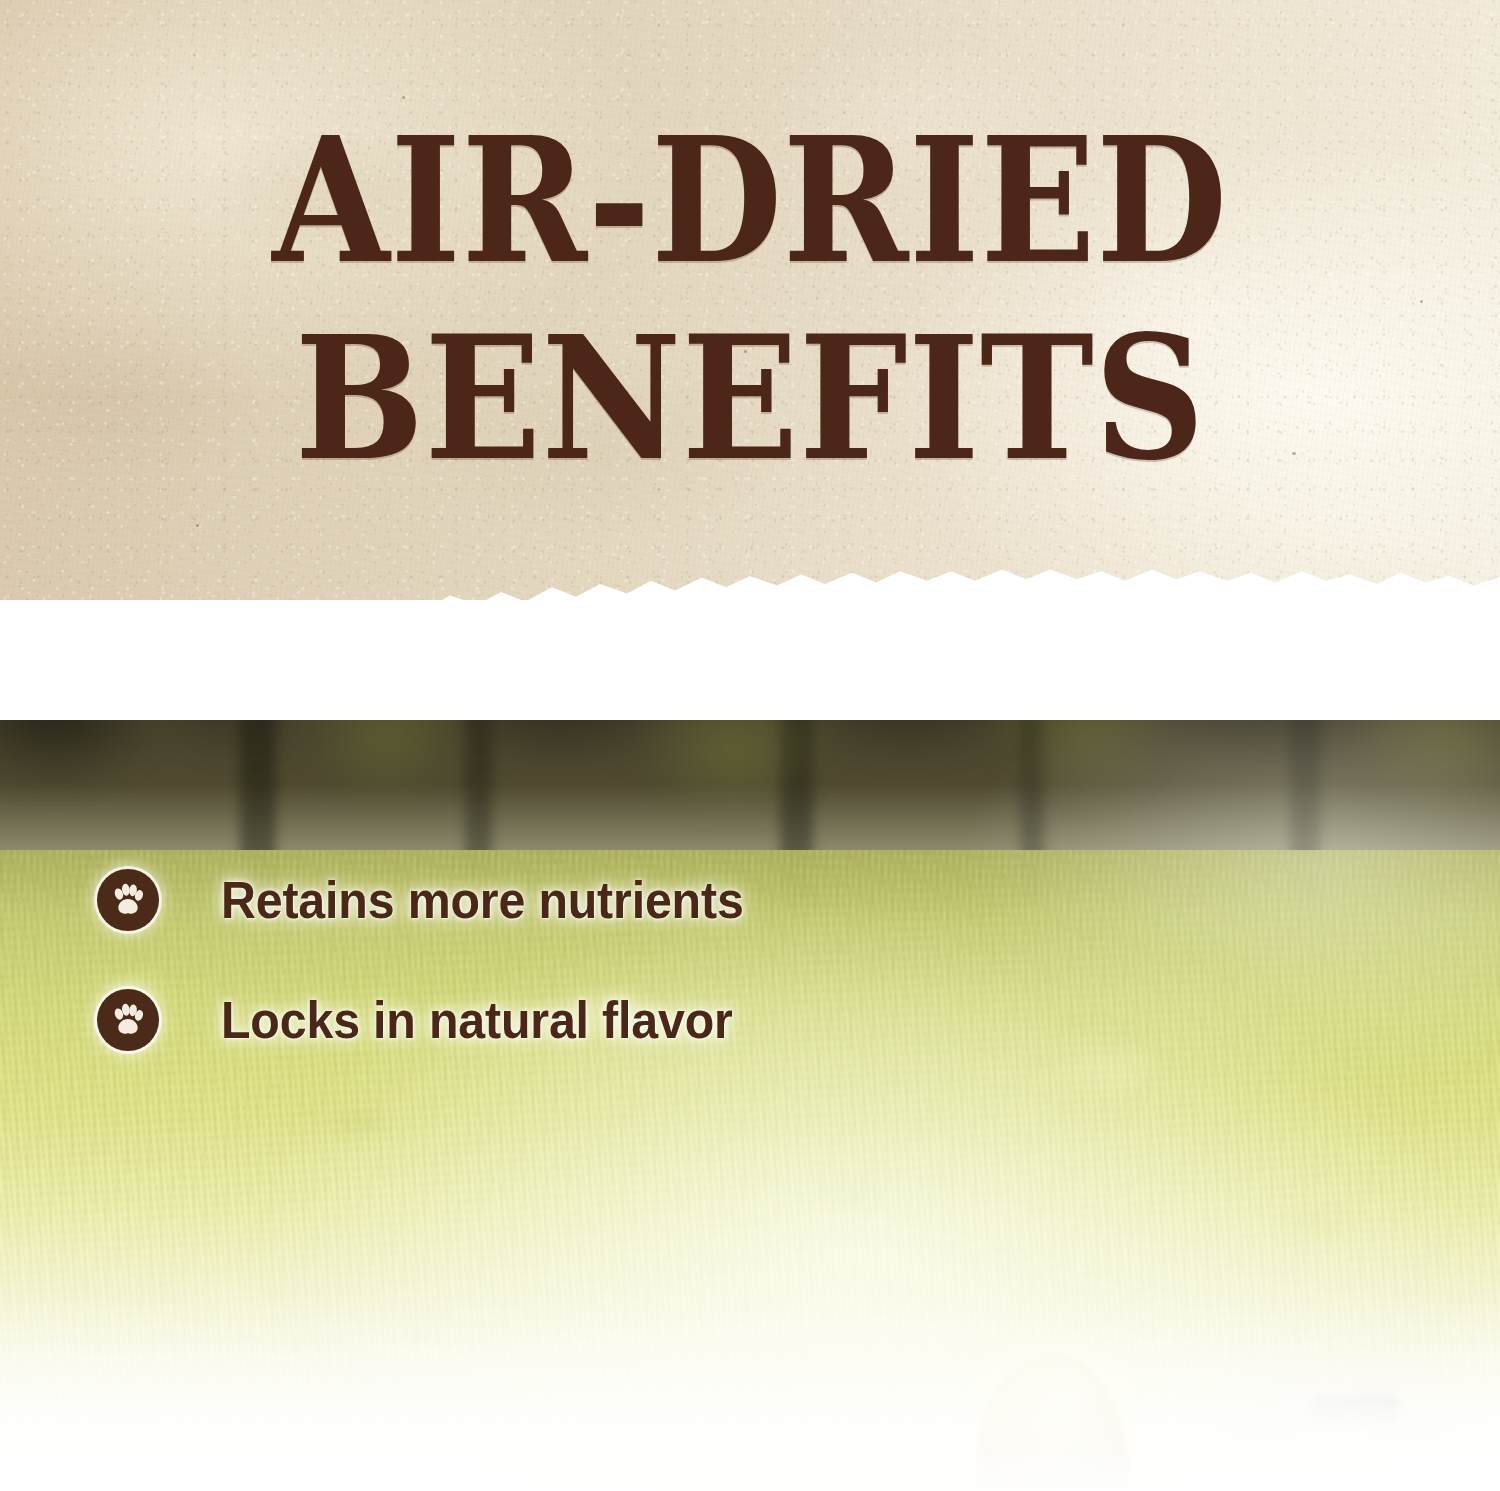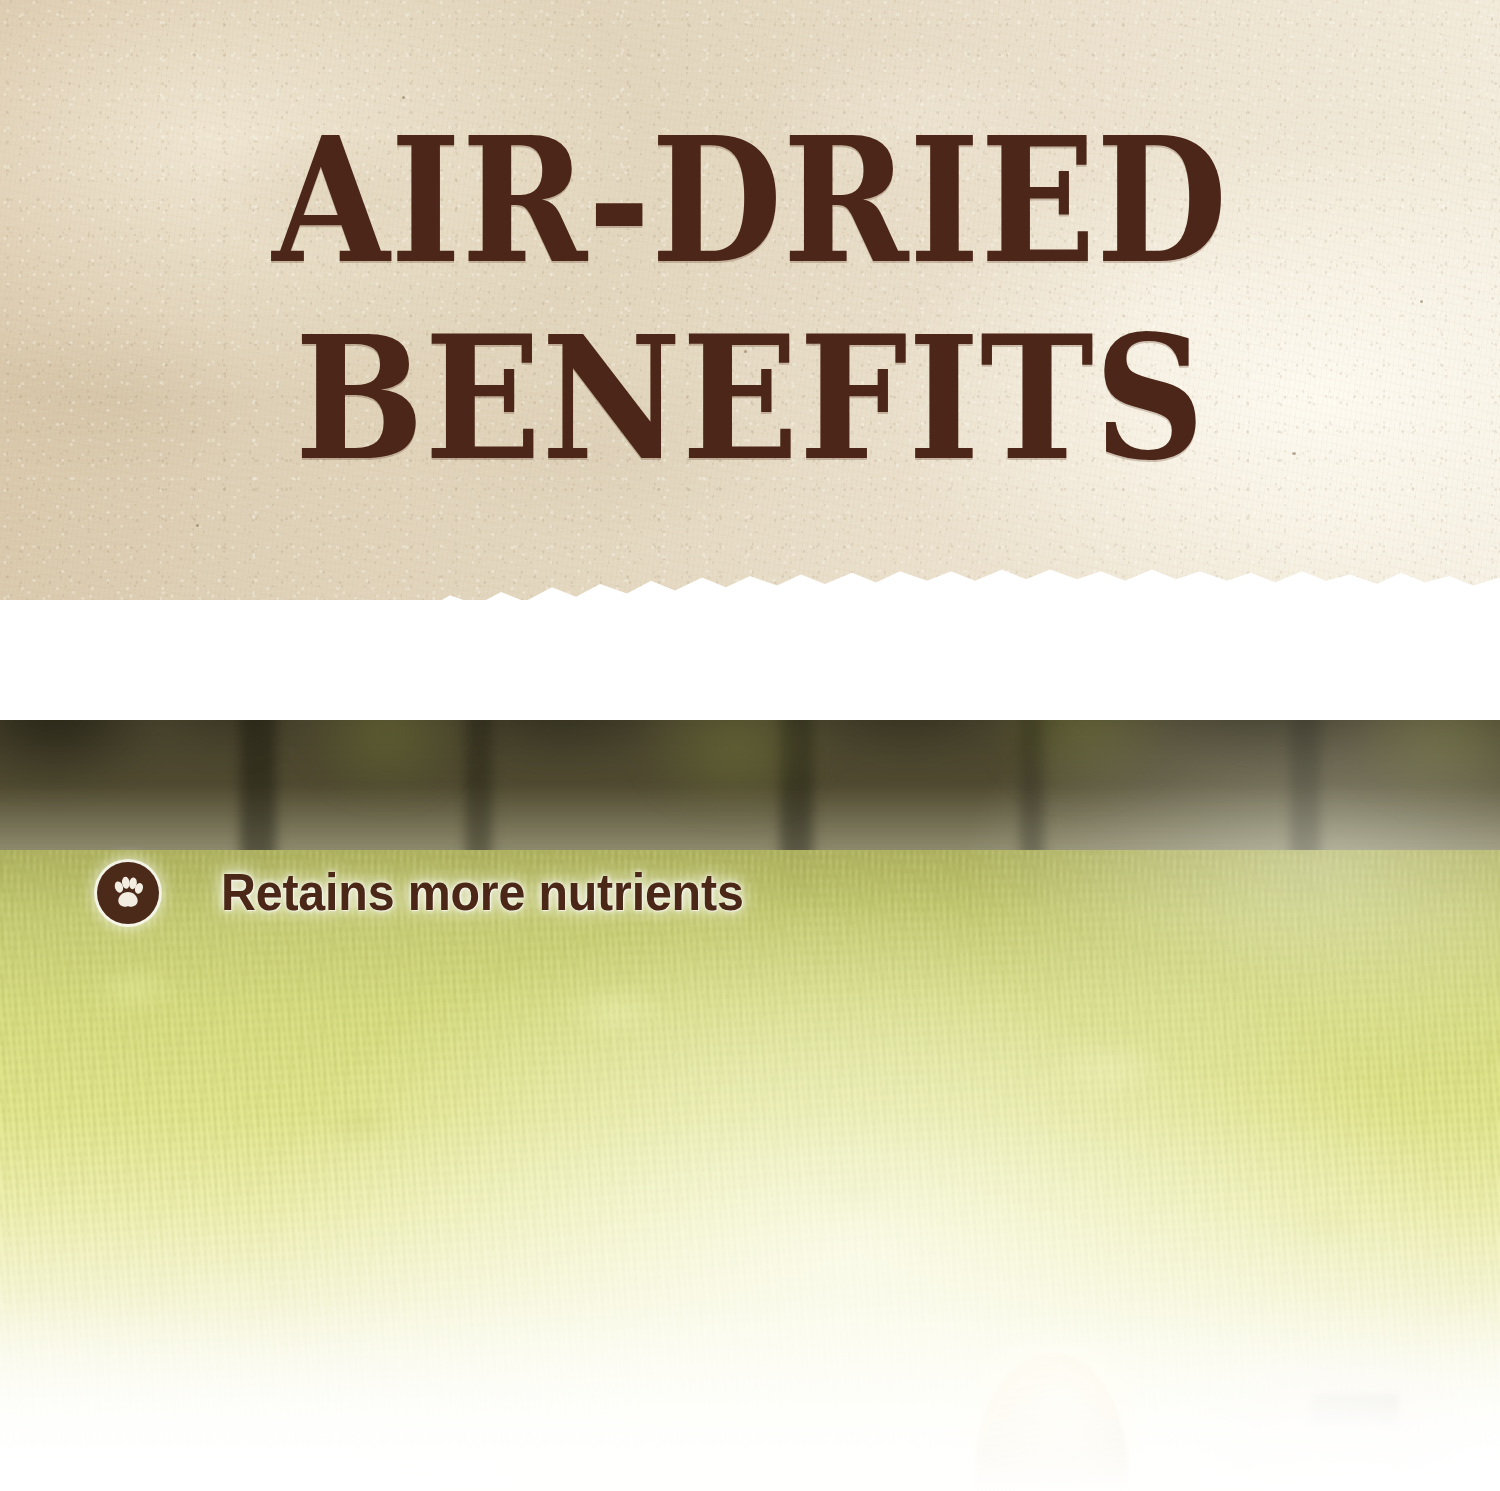--- a/index.html
+++ b/index.html
@@ -231,21 +231,21 @@
   }
   #headline .hl-line{
     display:block;font-weight:700;font-size:172px;
     transform:scaleX(.88);
     text-shadow:0 2px 0 rgba(90,52,32,.25);
   }
   #headline .hl-line.l2{font-size:170px;margin-top:34px;transform:scaleX(.9);}
 
   
   #bullets{position:absolute;left:97px;top:862px;width:1000px;}
-  .bullet{display:flex;height:76px;margin-bottom:44px;}
+  .bullet{display:flex;align-items:center;height:76px;margin-bottom:44px;}
   .paw-badge{
     flex:0 0 auto;width:62px;height:62px;border-radius:50%;
     background:#4b2a19;
     display:flex;align-items:center;justify-content:center;
     box-shadow:0 0 0 3px rgba(255,255,255,.72), 0 0 14px 5px rgba(255,255,255,.55);
   }
   .paw-badge svg{width:40px;height:40px;display:block;}
   .bullet-text{
     margin-left:62px;
     font-family:"Liberation Sans",sans-serif;
@@ -321,17 +321,31 @@
             <ellipse cx="28.5" cy="15.5" rx="6.1" ry="9.6" transform="rotate(-6 28.5 15.5)"></ellipse>
             <ellipse cx="40.0" cy="16.5" rx="6.1" ry="9.4" transform="rotate(8 40 16.5)"></ellipse>
             <ellipse cx="49.5" cy="24.5" rx="6.2" ry="8.8" transform="rotate(20 49.5 24.5)"></ellipse>
             <path d="M32 30.5c8.6 0 15.5 6.8 15.5 13.9 0 6.2-5.2 9.6-11.3 9.6-2.0 0-2.9-.8-4.2-.8s-2.2.8-4.2.8c-6.1 0-11.3-3.4-11.3-9.6 0-7.1 6.9-13.9 15.5-13.9z"></path>
           </g>
         </svg>
       </span>
       <span class="bullet-text">Retains more nutrients</span>
     </div>
 
+    <div class="bullet">
+      <span class="paw-badge">
+        <svg viewBox="0 0 64 64" aria-hidden="true">
+          <g fill="#f3ece0">
+            <ellipse cx="17.5" cy="22.5" rx="6.4" ry="9.2" transform="rotate(-18 17.5 22.5)"></ellipse>
+            <ellipse cx="28.5" cy="15.5" rx="6.1" ry="9.6" transform="rotate(-6 28.5 15.5)"></ellipse>
+            <ellipse cx="40.0" cy="16.5" rx="6.1" ry="9.4" transform="rotate(8 40 16.5)"></ellipse>
+            <ellipse cx="49.5" cy="24.5" rx="6.2" ry="8.8" transform="rotate(20 49.5 24.5)"></ellipse>
+            <path d="M32 30.5c8.6 0 15.5 6.8 15.5 13.9 0 6.2-5.2 9.6-11.3 9.6-2.0 0-2.9-.8-4.2-.8s-2.2.8-4.2.8c-6.1 0-11.3-3.4-11.3-9.6 0-7.1 6.9-13.9 15.5-13.9z"></path>
+          </g>
+        </svg>
+      </span>
+      <span class="bullet-text">Locks in natural flavor</span>
+    </div>
 
 
   </div>
 
 </div>
 
 </body></html>

